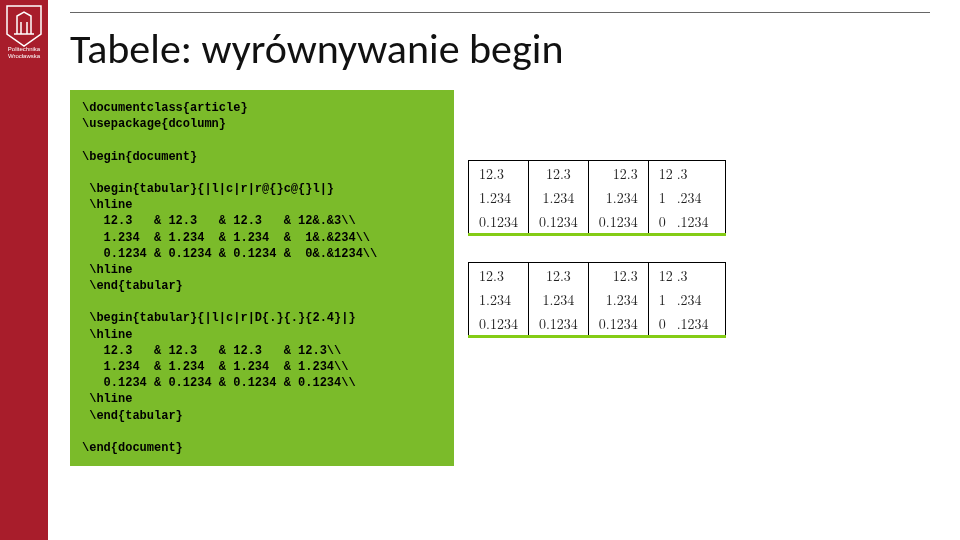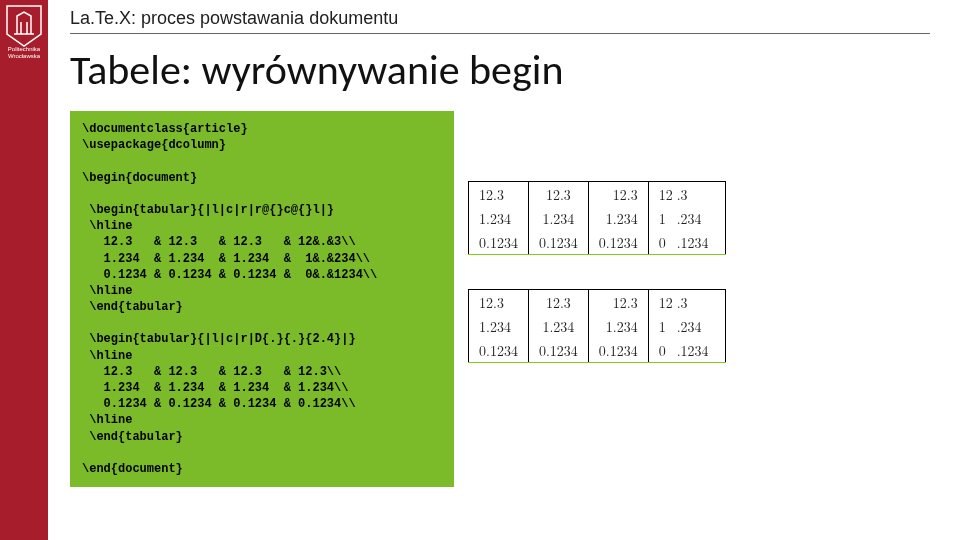--- a/index.html
+++ b/index.html
@@ -8,27 +8,27 @@
   .red-bar { position: absolute; left: 0; top: 0; width: 48px; height: 540px; background: #a81d2b; }
   .logo { position: absolute; left: 4px; top: 4px; width: 40px; height: 44px; }
   .logo svg { display: block; }
   .logo-text { position: absolute; left: 2px; top: 46px; width: 44px; color: #fff; font-size: 6px; line-height: 1.1; text-align: center; }
   .content { position: absolute; left: 70px; top: 8px; right: 30px; }
   .breadcrumb { font-size: 18px; color: #222; font-weight: 400; margin-bottom: 2px; }
   hr.rule { border: none; border-top: 1px solid #666; margin: 4px 0 10px 0; width: 860px; }
   .title { font-size: 42px; font-weight: 400; color: #111; margin-bottom: 16px; font-family: Calibri, "Segoe UI", Arial, sans-serif; }
   .body-row { display: flex; align-items: flex-start; gap: 14px; }
   .code-block { background: #7bbb2a; padding: 10px 12px; font-family: "Courier New", monospace; font-size: 12px; line-height: 1.35; white-space: pre; color: #000; width: 384px; font-weight: bold; }
-  .rendered { display: flex; flex-direction: column; gap: 34px; margin-top: 70px; }
+  .rendered { display: flex; flex-direction: column; gap: 26px; margin-top: 70px; }
   .rtable { border-collapse: collapse; font-family: "Latin Modern Roman", "Times New Roman", serif; font-size: 14px; }
   .rtable td { padding: 2px 10px; }
   .rtable .bl { border-left: 1px solid #000; }
   .rtable .br { border-right: 1px solid #000; }
   .rtable tr.tb td { border-top: 1px solid #000; }
-  .rtable tr.bb td { border-bottom: 1px solid #84cc16; }
+  .rtable tr.bb td { border-bottom: 3px solid #84cc16; }
   .rtable td.l { text-align: left; }
   .rtable td.c { text-align: center; }
   .rtable td.r { text-align: right; }
   .dec { display: inline-block; white-space: nowrap; }
   .dec .ip { display: inline-block; text-align: left; }
   .dec .fp { display: inline-block; text-align: left; }
   .w2 .ip { width: 18px; } .w2 .fp { width: 38px; }
 </style>
 </head>
 <body>
@@ -39,21 +39,20 @@
       <svg viewBox="0 0 40 44" width="40" height="44">
         <path d="M3 2 H37 V30 L20 42 L3 30 Z" fill="none" stroke="#fff" stroke-width="1.5"></path>
         <path d="M13 30 L13 12 L20 8 L27 12 L27 30 M10 30 H30" fill="none" stroke="#fff" stroke-width="1.5"></path>
         <path d="M17 30 V18 M23 30 V18" stroke="#fff" stroke-width="1.5"></path>
       </svg>
     </div>
     <div class="logo-text">Politechnika Wrocławska</div>
   </div>
 
   <div class="content">
-    <div class="breadcrumb">La.Te.X: proces powstawania dokumentu</div>
     <hr class="rule">
     <div class="title">Tabele: wyrównywanie begin</div>
 
     <div class="body-row">
       <pre class="code-block">\documentclass{article}
 \usepackage{dcolumn}
 
 \begin{document}
 
  \begin{tabular}{|l|c|r|r@{}c@{}l|}

